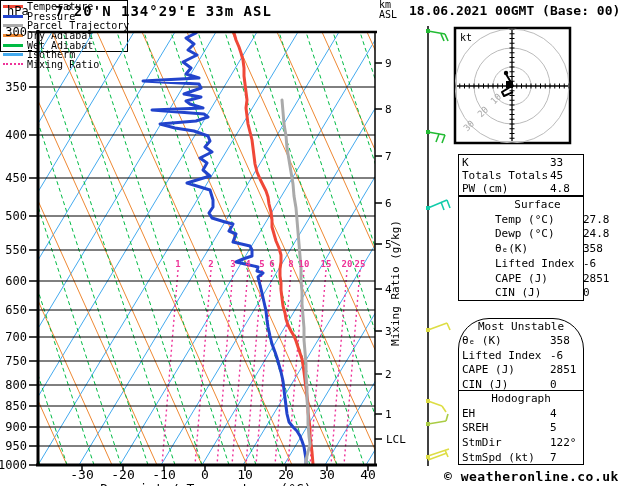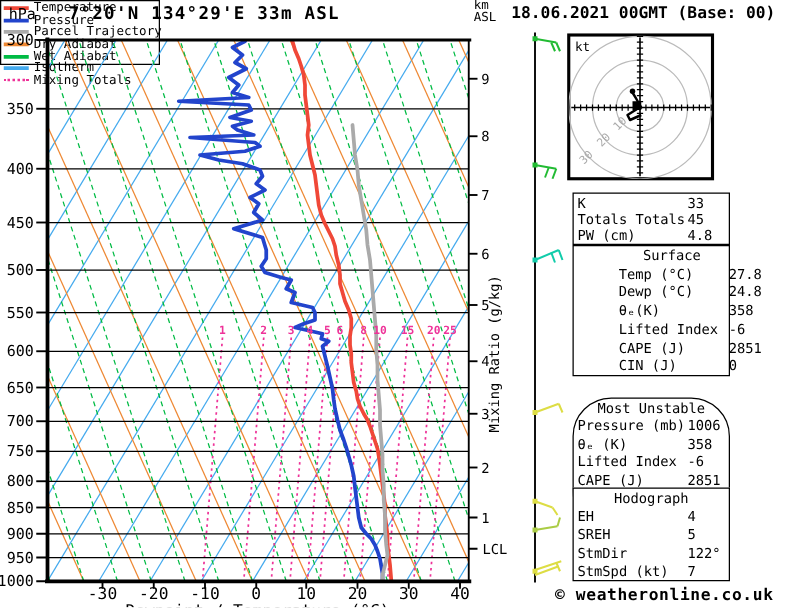--- a/index.html
+++ b/index.html
@@ -360,21 +360,21 @@
     <div class="legend-row">
       <span class="legend-sw" style="border-top: 3px solid rgb(0, 187, 68);"></span>
       <span>Wet Adiabat</span>
       </div>
     <div class="legend-row">
       <span class="legend-sw" style="border-top: 3px solid rgb(68, 170, 238);"></span>
       <span>Isotherm</span>
       </div>
     <div class="legend-row">
       <span class="legend-sw" style="border-top: 2px dotted rgb(238, 51, 153);"></span>
-      <span>Mixing Totals</span>
+      <span>Mixing Ratio</span>
       </div>
   </div>
 
   <div id="box-indices" class="statbox">
     <div class="srow">
       <span class="lbl">K</span>
       <span class="val">33</span></div>
     <div class="srow">
       <span class="lbl">Totals Totals</span>
       <span class="val">45</span></div>
@@ -401,23 +401,20 @@
       <span class="lbl">CAPE (J)</span>
       <span class="val">2851</span></div>
     <div class="srow">
       <span class="lbl">CIN (J)</span>
       <span class="val">0</span></div>
   </div>
 
   <div id="box-mu" class="statbox">
     <div class="title">Most Unstable</div>
     <div class="srow">
-      <span class="lbl">Pressure (mb)</span>
-      <span class="val">1006</span></div>
-    <div class="srow">
       <span class="lbl">θₑ (K)</span>
       <span class="val">358</span></div>
     <div class="srow">
       <span class="lbl">Lifted Index</span>
       <span class="val">-6</span></div>
     <div class="srow">
       <span class="lbl">CAPE (J)</span>
       <span class="val">2851</span></div>
     <div class="srow">
       <span class="lbl">CIN (J)</span>

